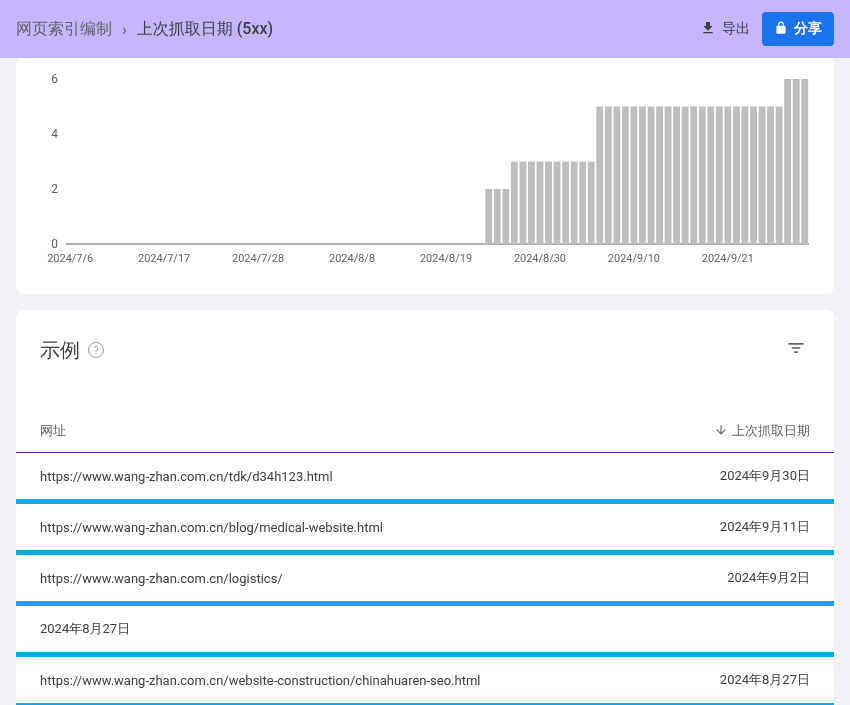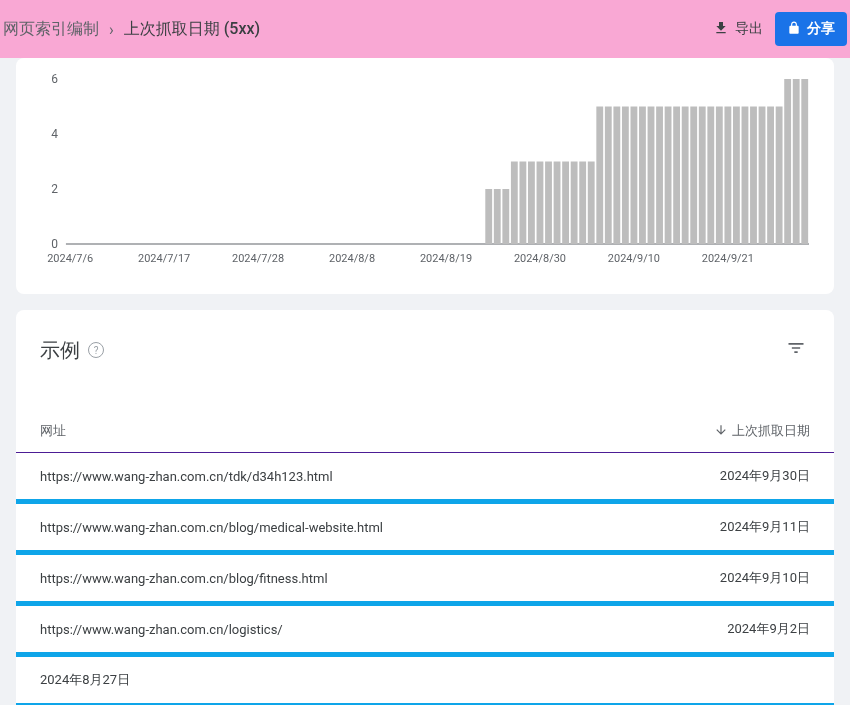--- a/index.html
+++ b/index.html
@@ -1,18 +1,18 @@
 <!DOCTYPE html>
 <html><head>
   <meta charset="utf-8">
   <style>
     * { margin: 0; padding: 0; box-sizing: border-box; }
     body { font-family: -apple-system, BlinkMacSystemFont, "Segoe UI", Roboto, Arial, sans-serif; background: #f0f2f5; width: 850px; height: 705px; overflow: hidden; }
     
-    .header { display: flex; align-items: center; justify-content: space-between; padding: 12px 3px; background: #f9a8d4; }
+    .header { display: flex; align-items: center; justify-content: space-between; padding: 12px 16px; background: #c4b5fd; }
     .breadcrumb { display: flex; align-items: center; gap: 10px; color: #5f6368; font-size: 16px; }
     .breadcrumb-sep { color: #5f6368; }
     .breadcrumb-current { color: #3c4043; font-weight: 500; }
     .header-actions { display: flex; align-items: center; gap: 12px; }
     .export-btn { display: flex; align-items: flex-start; gap: 6px; color: #3c4043; font-size: 14px; cursor: pointer; }
     .share-btn { display: flex; align-items: center; gap: 6px; background: #1a73e8; color: #fff; padding: 8px 12px; border-radius: 4px; font-size: 14px; cursor: pointer; font-weight: bold; }
     
     .chart-card { background: #fff; margin: 0 16px 16px 16px; border-radius: 8px; padding: 16px 20px 20px 20px; }
     .chart-area { position: relative; height: 200px; }
     .chart-svg { width: 100%; height: 100%; }
@@ -148,24 +148,20 @@
   <div id="table-body">
       <div class="table-row">
         <div class="row-url">https://www.wang-zhan.com.cn/tdk/d34h123.html</div>
         <div class="row-date">2024年9月30日</div>
       </div>
       <div class="table-row">
         <div class="row-url">https://www.wang-zhan.com.cn/blog/medical-website.html</div>
         <div class="row-date">2024年9月11日</div>
       </div>
       <div class="table-row">
-        <div class="row-url">https://www.wang-zhan.com.cn/blog/fitness.html</div>
-        <div class="row-date">2024年9月10日</div>
-      </div>
-      <div class="table-row">
         <div class="row-url">https://www.wang-zhan.com.cn/logistics/</div>
         <div class="row-date">2024年9月2日</div>
       </div>
       <div class="table-row">
         <div class="row-date">2024年8月27日</div>
       </div>
       <div class="table-row">
         <div class="row-url">https://www.wang-zhan.com.cn/website-construction/chinahuaren-seo.html</div>
         <div class="row-date">2024年8月27日</div>
       </div>

